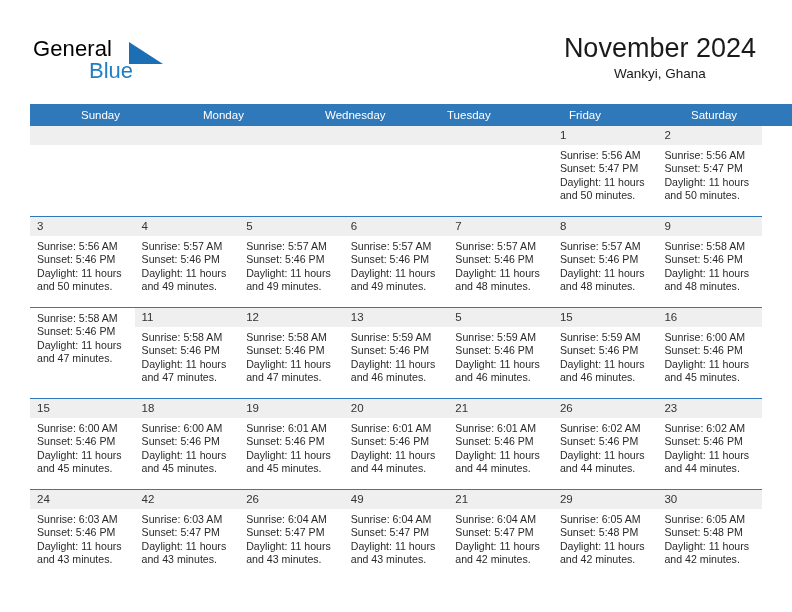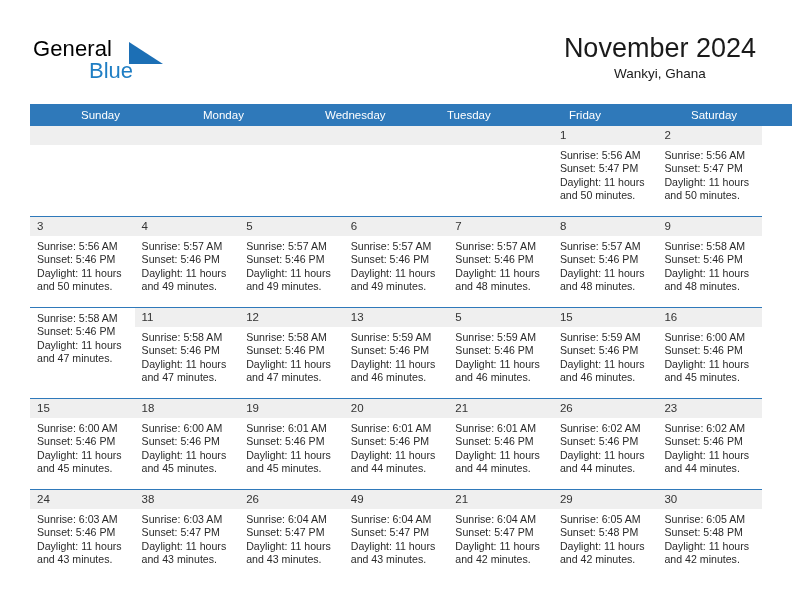--- a/index.html
+++ b/index.html
@@ -422,21 +422,21 @@
           <div class="day">
             <div class="day-num">24</div>
             <div class="day-info">
               <div>Sunrise: 6:03 AM</div>
               <div>Sunset: 5:46 PM</div>
               <div>Daylight: 11 hours</div>
               <div class="dl2">and 43 minutes.</div>
             </div>
           </div>
           <div class="day">
-            <div class="day-num">38</div>
+            <div class="day-num">42</div>
             <div class="day-info">
               <div>Sunrise: 6:03 AM</div>
               <div>Sunset: 5:47 PM</div>
               <div>Daylight: 11 hours</div>
               <div class="dl2">and 43 minutes.</div>
             </div>
           </div>
           <div class="day">
             <div class="day-num">26</div>
             <div class="day-info">

